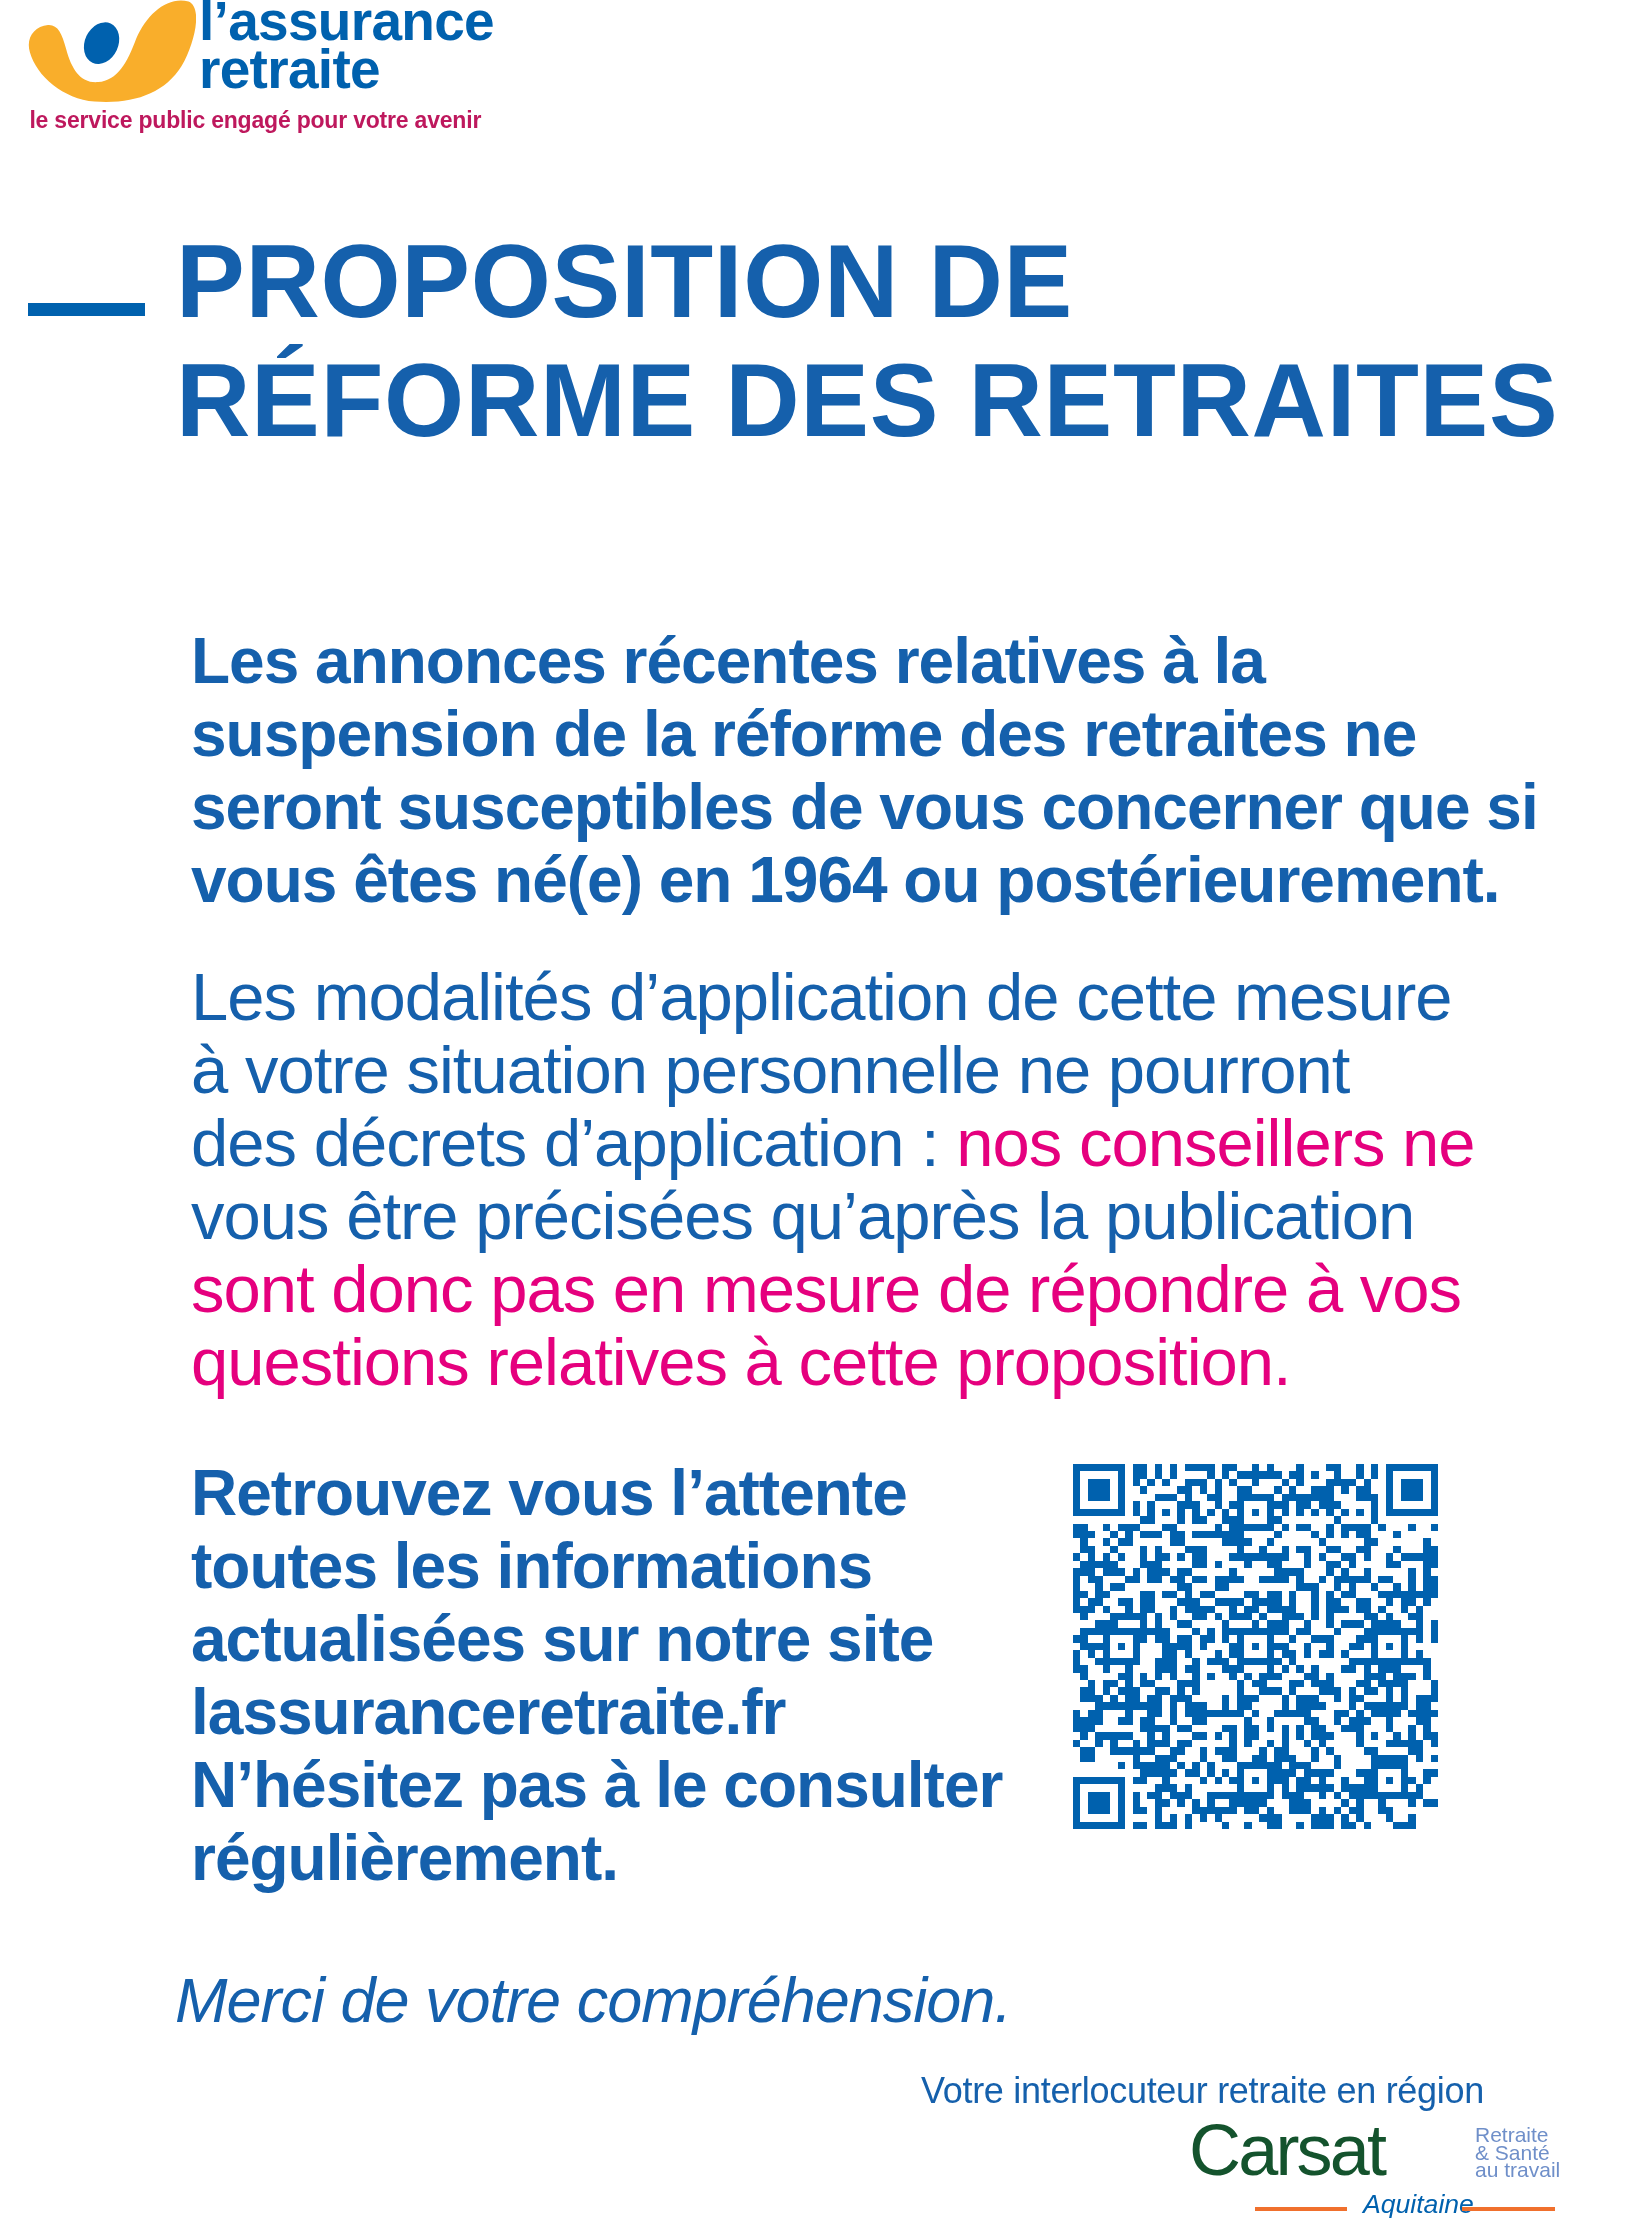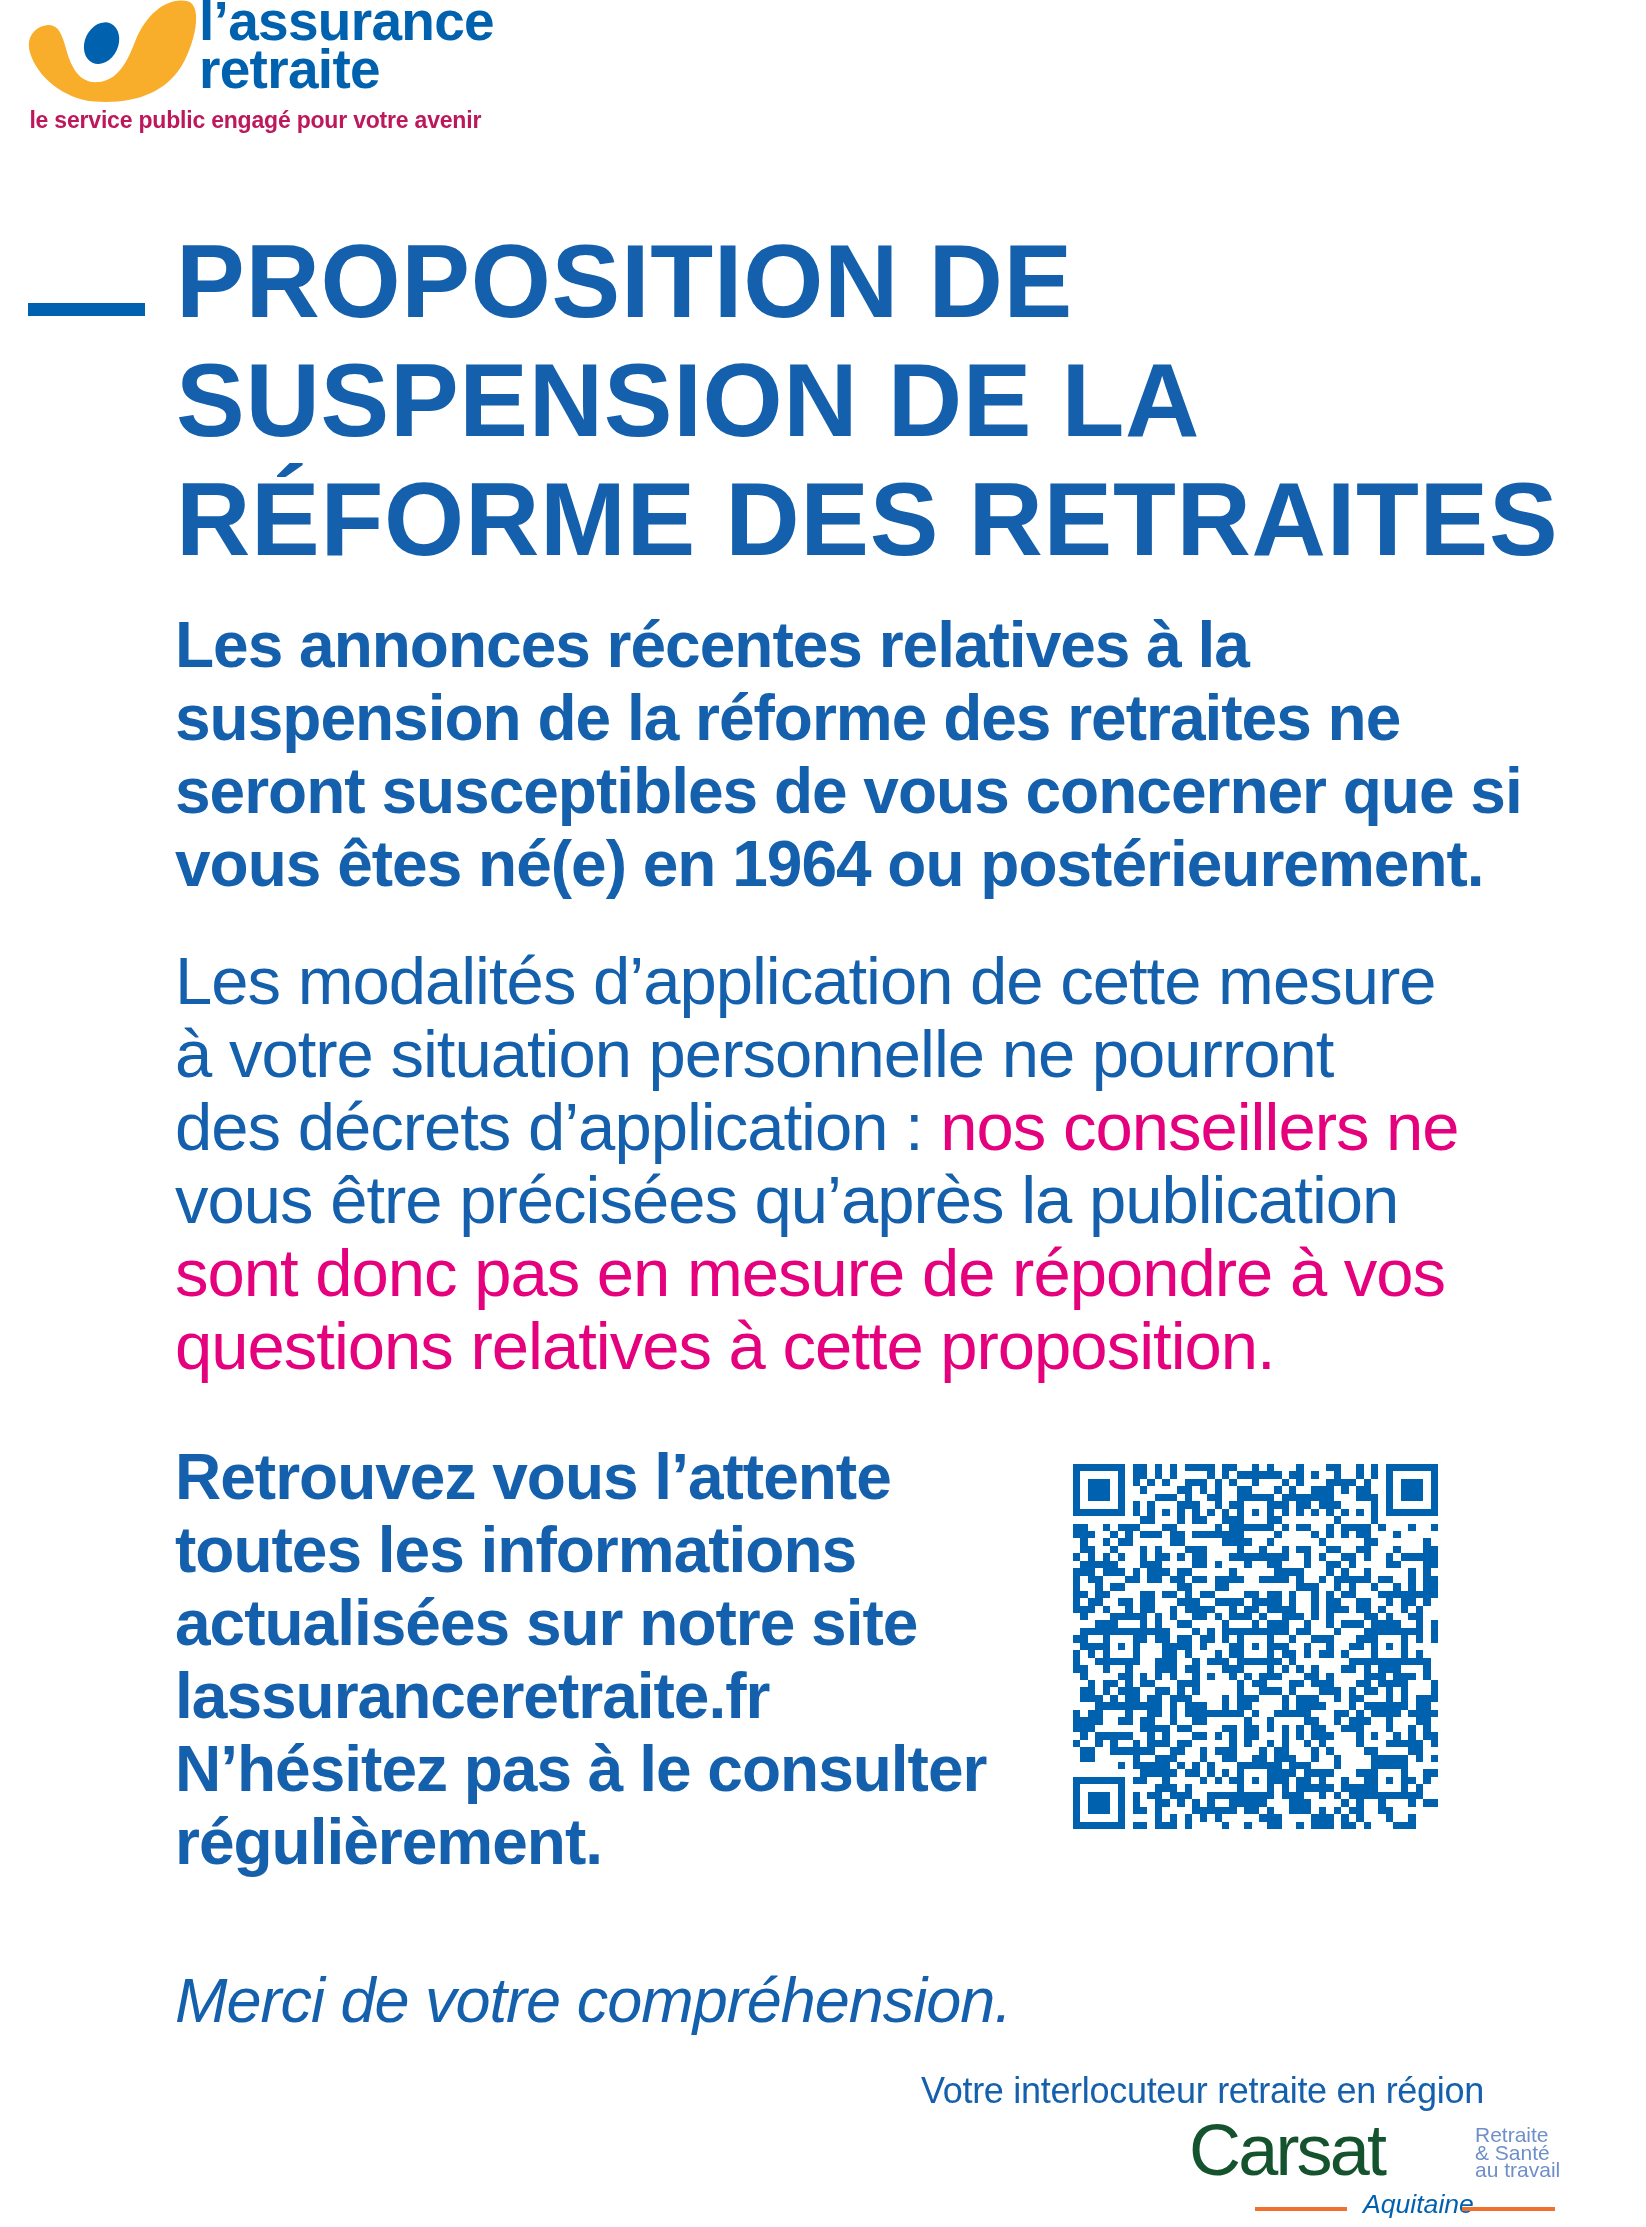--- a/index.html
+++ b/index.html
@@ -11,21 +11,21 @@
   #logo-word1 { left:171px; top:-5.6px; font-size:55px; font-weight:700; line-height:55px; letter-spacing:-0.7px; color:#0061ae; white-space:nowrap; }
   #logo-word2 { left:171px; top:42px; font-size:55px; font-weight:700; line-height:55px; letter-spacing:-0.7px; color:#0061ae; white-space:nowrap; }
   #logo-tagline { left:1.4px; top:106px; font-size:23px; font-weight:700; line-height:28px; color:#be185d; white-space:nowrap; letter-spacing:-0.2px; }
 
   
   #title-dash { left:28px; top:303px; width:117px; height:12.6px; background:#0061ae; }
   #title { left:176px; top:222px; font-size:103px; font-weight:700; line-height:119px; color:#1560ac; white-space:nowrap; letter-spacing:0.7px; margin:0; }
   #title span { display:block; }
 
   
-  .para { left:175px; margin:0; white-space:nowrap; color:#1560ac; }
+  .para { left:175px; margin:16px; white-space:nowrap; color:#1560ac; }
   #para1 { top:609px; font-size:64px; font-weight:700; line-height:73px; letter-spacing:-1px; }
   #para1 span, #para2 span, #para3 span { display:block; }
   #para2 { top:944px; font-size:67px; font-weight:400; line-height:73px; letter-spacing:-1px; }
   .pink { color:#e5007e; }
   #para3 { top:1441px; font-size:64px; font-weight:700; line-height:73px; letter-spacing:-1px; }
   #thanks { left:175px; top:1933px; font-size:63px; font-style:italic; font-weight:400; line-height:70px; letter-spacing:-1px; white-space:nowrap; color:#1560ac;margin-top:32px; }
 
   
   #qr { left:1073px; top:1464px; width:365px; height:365px; }
 
@@ -48,21 +48,20 @@
     <ellipse cx="105" cy="62" rx="24" ry="31" transform="rotate(25 105 62)" fill="#0061ae"></ellipse>
   </svg>
   <div id="logo-word1" class="abs">l’assurance</div>
   <div id="logo-word2" class="abs">retraite</div>
   <div id="logo-tagline" class="abs">le service public engagé pour votre avenir</div>
 </div>
 
 <div id="title-dash" class="abs"></div>
 <h1 id="title" class="abs">
   <span>PROPOSITION DE</span>
-  <span>SUSPENSION DE LA</span>
   <span>RÉFORME DES RETRAITES</span>
 </h1>
 
 <p id="para1" class="abs para">
   <span>Les annonces récentes relatives à la</span>
   <span>suspension de la réforme des retraites ne</span>
   <span>seront susceptibles de vous concerner que si</span>
   <span>vous êtes né(e) en 1964 ou postérieurement.</span>
 </p>
 

